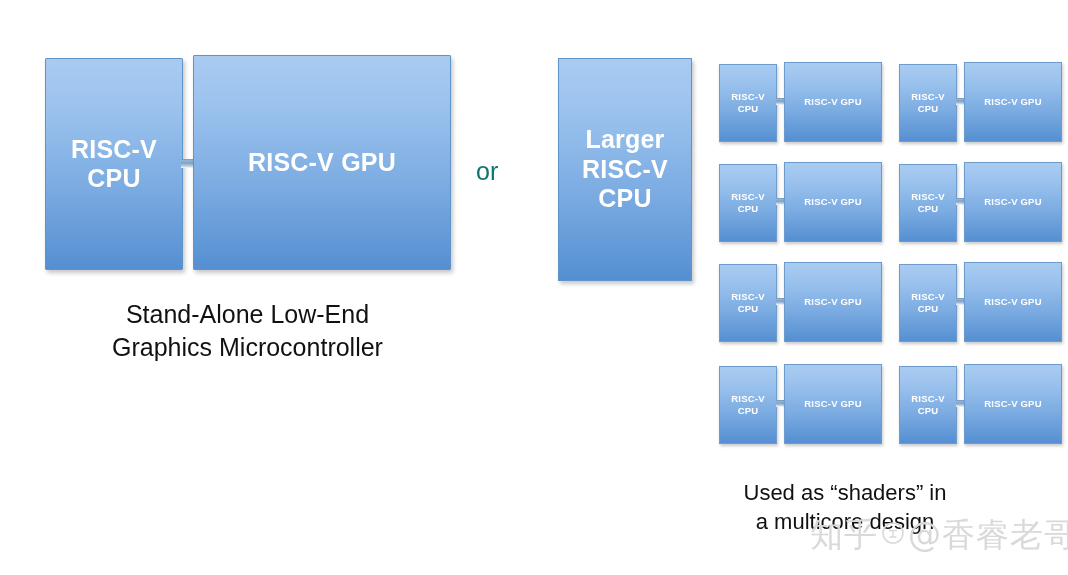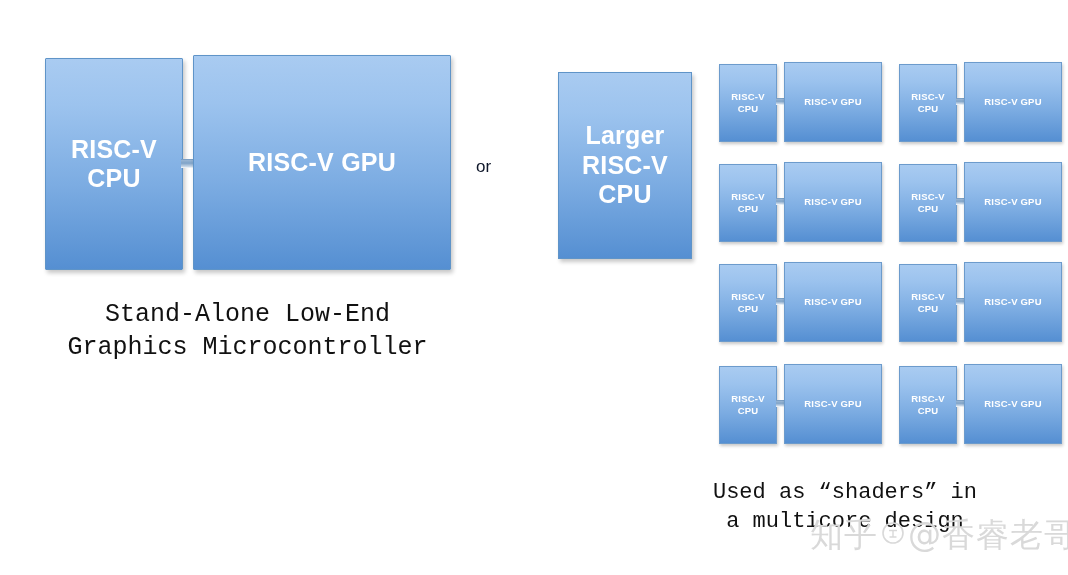--- a/index.html
+++ b/index.html
@@ -60,29 +60,28 @@
     border-bottom: 1px solid #e7eef5;
   }
 
   
   .caption {
     position: absolute;
     text-align: center;
     color: #111111;
     line-height: 1.32;
     white-space: pre-line;
-    font-family: Liberation Mono, monospace;
   }
   .caption.left-caption { font-size: 25px; }
   .caption.right-caption { font-size: 22px; }
 
   .or-label {
     position: absolute;
-    font-size: 17px;
-    color: #0f172a;
+    font-size: 25px;
+    color: #0f766e;
   }
 
   
   .watermark {
     position: absolute;
     font-size: 33px;
     color: #d9d9d9;
     letter-spacing: 1px;
     white-space: nowrap;
     font-family: "DejaVu Sans", sans-serif;
@@ -106,21 +105,21 @@
 
     <div class="block big" style="left:193px; top:55px; width:258px; height:215px;">RISC-V GPU</div>
 
     <div class="caption left-caption" style="left:60px; top:298px; width:375px;">Stand-Alone Low-End
 Graphics Microcontroller</div>
   </div>
 
   <div class="or-label" style="left:476px; top:157px;">or</div>
 
   <div>
-    <div class="block medium" style="left:558px; top:72px; width:134px; height:187px;">Larger
+    <div class="block medium" style="left:558px; top:58px; width:134px; height:223px;">Larger
 RISC-V
 CPU</div>
   </div>
 
   <div>
 
     <div>
       <div class="block small" style="left:719px; top:64px; width:58px; height:78px;">RISC-V
 CPU</div>
       <div class="connector" style="left:776px; top:98px; width:10px; height:5px;"></div>

